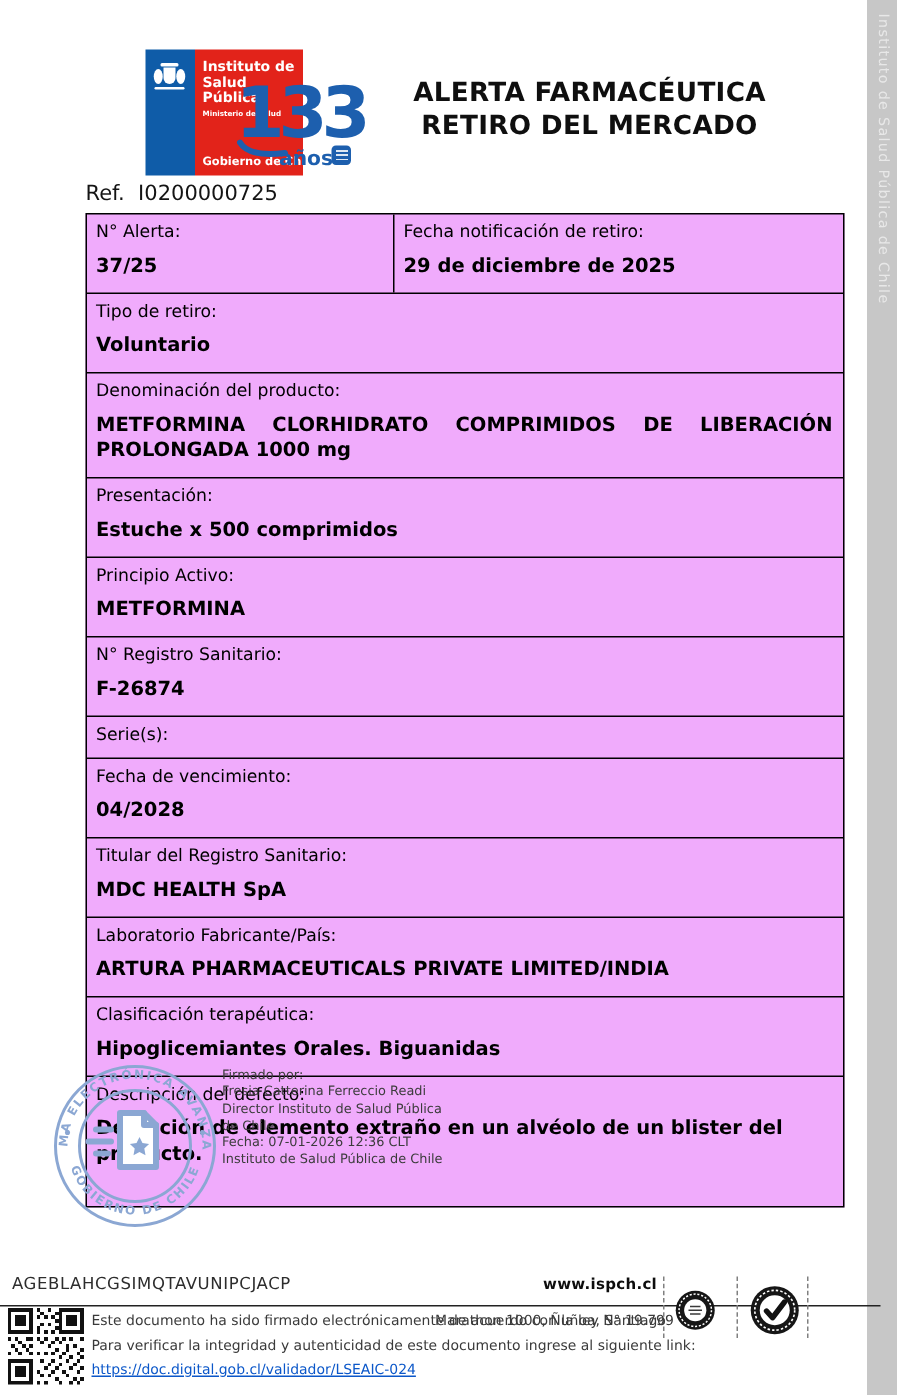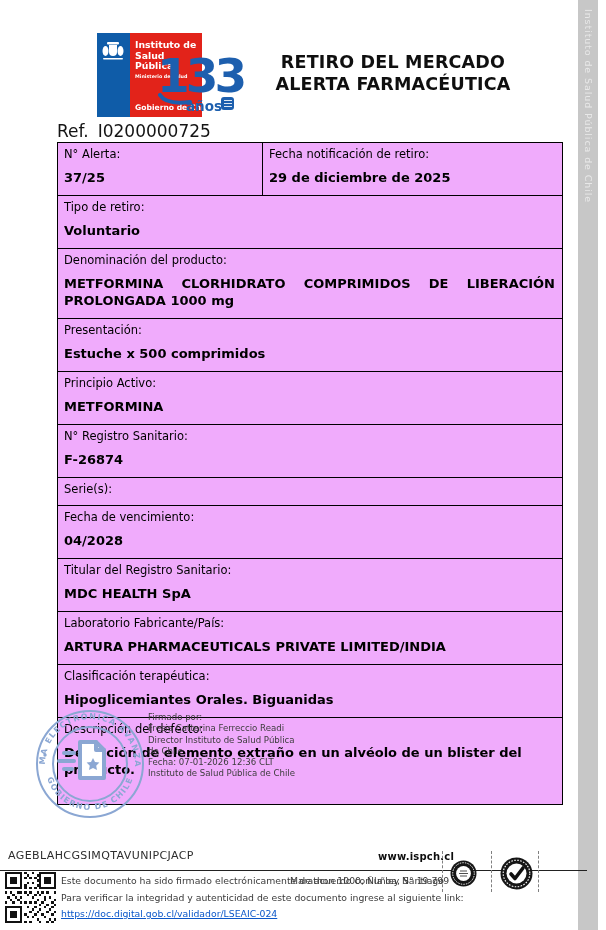--- a/index.html
+++ b/index.html
@@ -33,21 +33,21 @@
   .logo133 .num{font-size:47px;font-weight:bold;letter-spacing:-4px;line-height:49px;}
   .logo133 .swoosh{position:absolute;left:1px;top:42px;}
   .logo133 .anios{position:absolute;left:29px;top:47px;font-size:13.5px;font-weight:bold;}
   .logo133 .badge{position:absolute;left:64px;top:46px;width:13px;height:13px;background:var(--logo-blue);border-radius:3px;}
   .logo133 .badge::after{content:"";position:absolute;inset:2.5px;
         background:repeating-linear-gradient(#fff 0 1px,transparent 1px 3px);opacity:.85;}
 
   .doc-title{position:absolute;left:262px;top:52px;width:262px;text-align:center;
         font-weight:bold;font-size:17.5px;line-height:21.5px;color:#0f0f0f;letter-spacing:.2px;}
 
-  .ref{position:absolute;left:57px;top:121px;font-size:17px;color:#141414;text-align:right;}
+  .ref{position:absolute;left:57px;top:121px;font-size:14px;color:#141414;text-align:right;}
   .ref .ref-num{margin-left:9px;}
 
   
   .alert-table{position:absolute;left:57px;top:142px;width:506px;border:1.6px solid #000;box-sizing:border-box;background:#f0abfc;}
   .t-split{display:flex;}
   .t-cell{padding:4px 7px 9px 6px;box-sizing:border-box;}
   .t-cell.lft{width:205px;border-right:1.5px solid #000;}
   .t-cell.rgt{flex:1;}
   .t-row{border-top:1.5px solid #000;padding:4px 7px 9px 6px;}
   .f-label{font-size:11.5px;}
@@ -55,21 +55,21 @@
   .f-value.justify{text-align:justify;}
   .t-row.tall{padding-bottom:26px;}
 
   
   .stamp{position:absolute;left:34px;top:708px;}
   .sig-text{position:absolute;left:148px;top:712px;font-size:8.6px;line-height:11.3px;color:#3c3c3c;}
   .sig-text span{display:block;}
 
   
   .codes{position:absolute;left:8px;top:849px;display:flex;font-size:11px;letter-spacing:.4px;color:#2d2d2d;}
-  .website{position:absolute;left:362px;top:851px;font-size:10px;font-weight:bold;color:#0d0d0d;letter-spacing:.2px;margin-left:16px;}
+  .website{position:absolute;left:362px;top:851px;font-size:10px;font-weight:bold;color:#0d0d0d;letter-spacing:.2px;}
   .foot-line{position:absolute;left:0;top:870px;width:587px;border-top:1.3px solid #222;}
   .fold{position:absolute;top:851px;height:41px;width:0;border-left:1px dashed #808080;}
   .fold.f1{left:442px;} .fold.f2{left:491px;} .fold.f3{left:538px;}
   .seal1{position:absolute;left:450px;top:860px;}
   .seal2{position:absolute;left:500px;top:857px;}
   .qr{position:absolute;left:5px;top:872px;}
   .foot-text{position:absolute;left:61px;top:873px;width:430px;font-size:9.3px;line-height:16.5px;color:#3a3a3a;}
   .foot-text .line1{position:relative;white-space:nowrap;}
   .foot-text .addr{position:absolute;left:229px;top:0;white-space:nowrap;color:#3a3a3a;}
   .foot-text .link{color:var(--link-blue);text-decoration:underline;display:inline-block;}
@@ -103,22 +103,22 @@
   <div class="logo133">
     <div class="num">133</div>
     <svg class="swoosh" width="34" height="14" viewBox="0 0 34 14">
       <path d="M2 2 Q8 12 32 9" fill="none" stroke="var(--logo-blue)" stroke-width="4" stroke-linecap="round"></path>
     </svg>
     <div class="anios">años</div>
     <div class="badge"></div>
   </div>
 
   <div class="doc-title">
+    <div>ALERTA FARMACÉUTICA</div>
     <div>RETIRO DEL MERCADO</div>
-    <div>ALERTA FARMACÉUTICA</div>
   </div>
 
   <div class="ref">
     <span>Ref.</span><span class="ref-num">I0200000725</span>
   </div>
 
   <div class="alert-table">
     <div class="t-split">
       <div class="t-cell lft">
         <div class="f-label">N° Alerta:</div>

